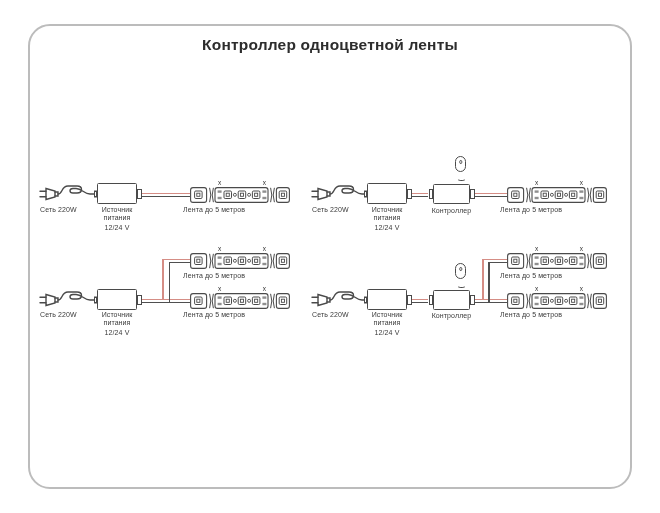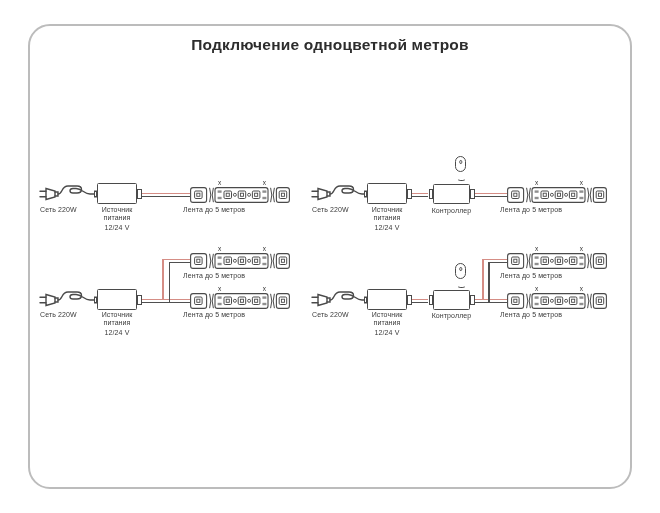--- a/index.html
+++ b/index.html
@@ -41,21 +41,21 @@
   .remote-btn{position:absolute;width:3.5px;height:3.5px;border:1px solid #4a4a4a;
     border-radius:50%;left:50%;top:3px;transform:translateX(-50%);box-sizing:border-box;}
   .signal{position:absolute;width:9px;height:6px;border:1.3px solid transparent;
     border-bottom-color:#4a4a4a;border-radius:50%;box-sizing:border-box;z-index:3;}
 </style>
 </head>
 <body>
 
 <div class="canvas">
   <div class="frame"></div>
-  <div class="title">Подключение одноцветной метров</div>
+  <div class="title">Контроллер одноцветной ленты</div>
 
   <div>
     <div class="plug-slot" style="left:38px;top:182px">
   <svg width="57" height="24" viewBox="0 0 57 24">
     <g stroke="#4a4a4a" stroke-width="1.4" fill="none" stroke-linecap="round">
       <path d="M2,9.2 h6 M2,14.8 h6"></path>
       <path d="M8,6.5 L17,9 L17,15 L8,17.5 Z"></path>
       <path d="M17,10 h3 v4 h-3"></path>
       <path d="M20,12 C25,12 23,4 30,4 L39,4 C45,4 45,11 39,11 L35,11 C31,11 31,6.5 35,6.5 L38,6.5 C44,6.5 46,12 52,12 L57,12"></path>
     </g>

